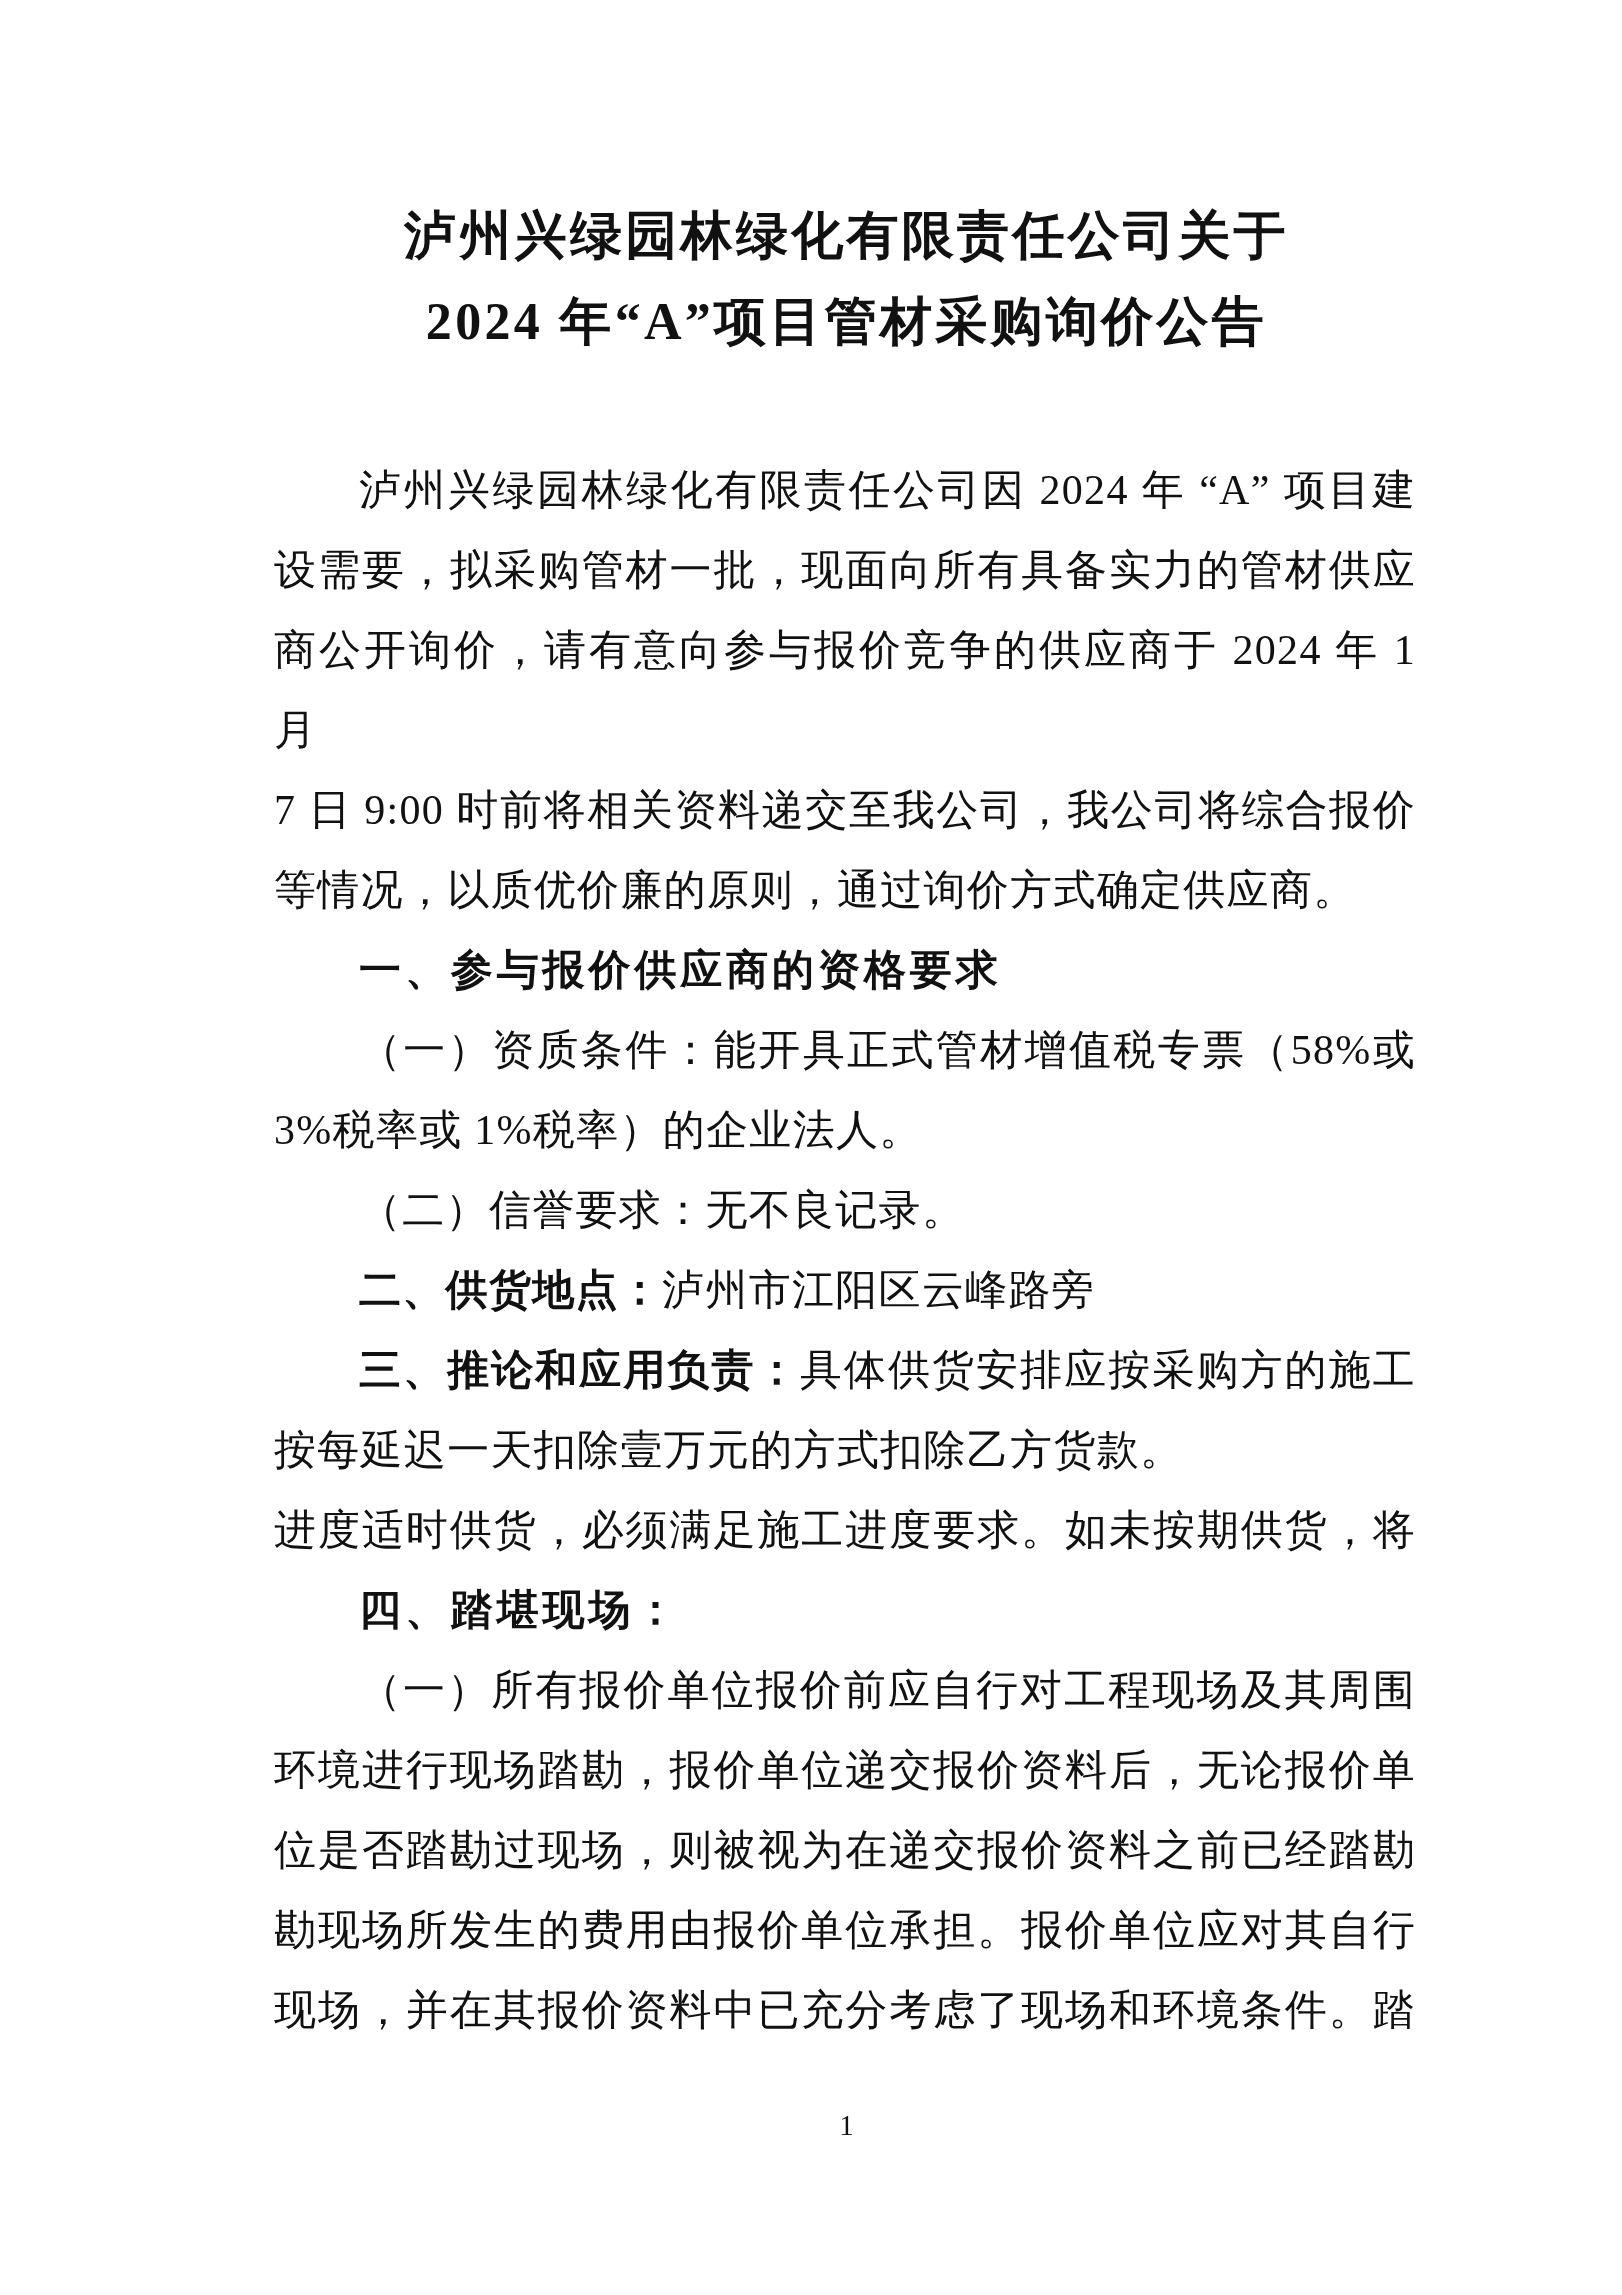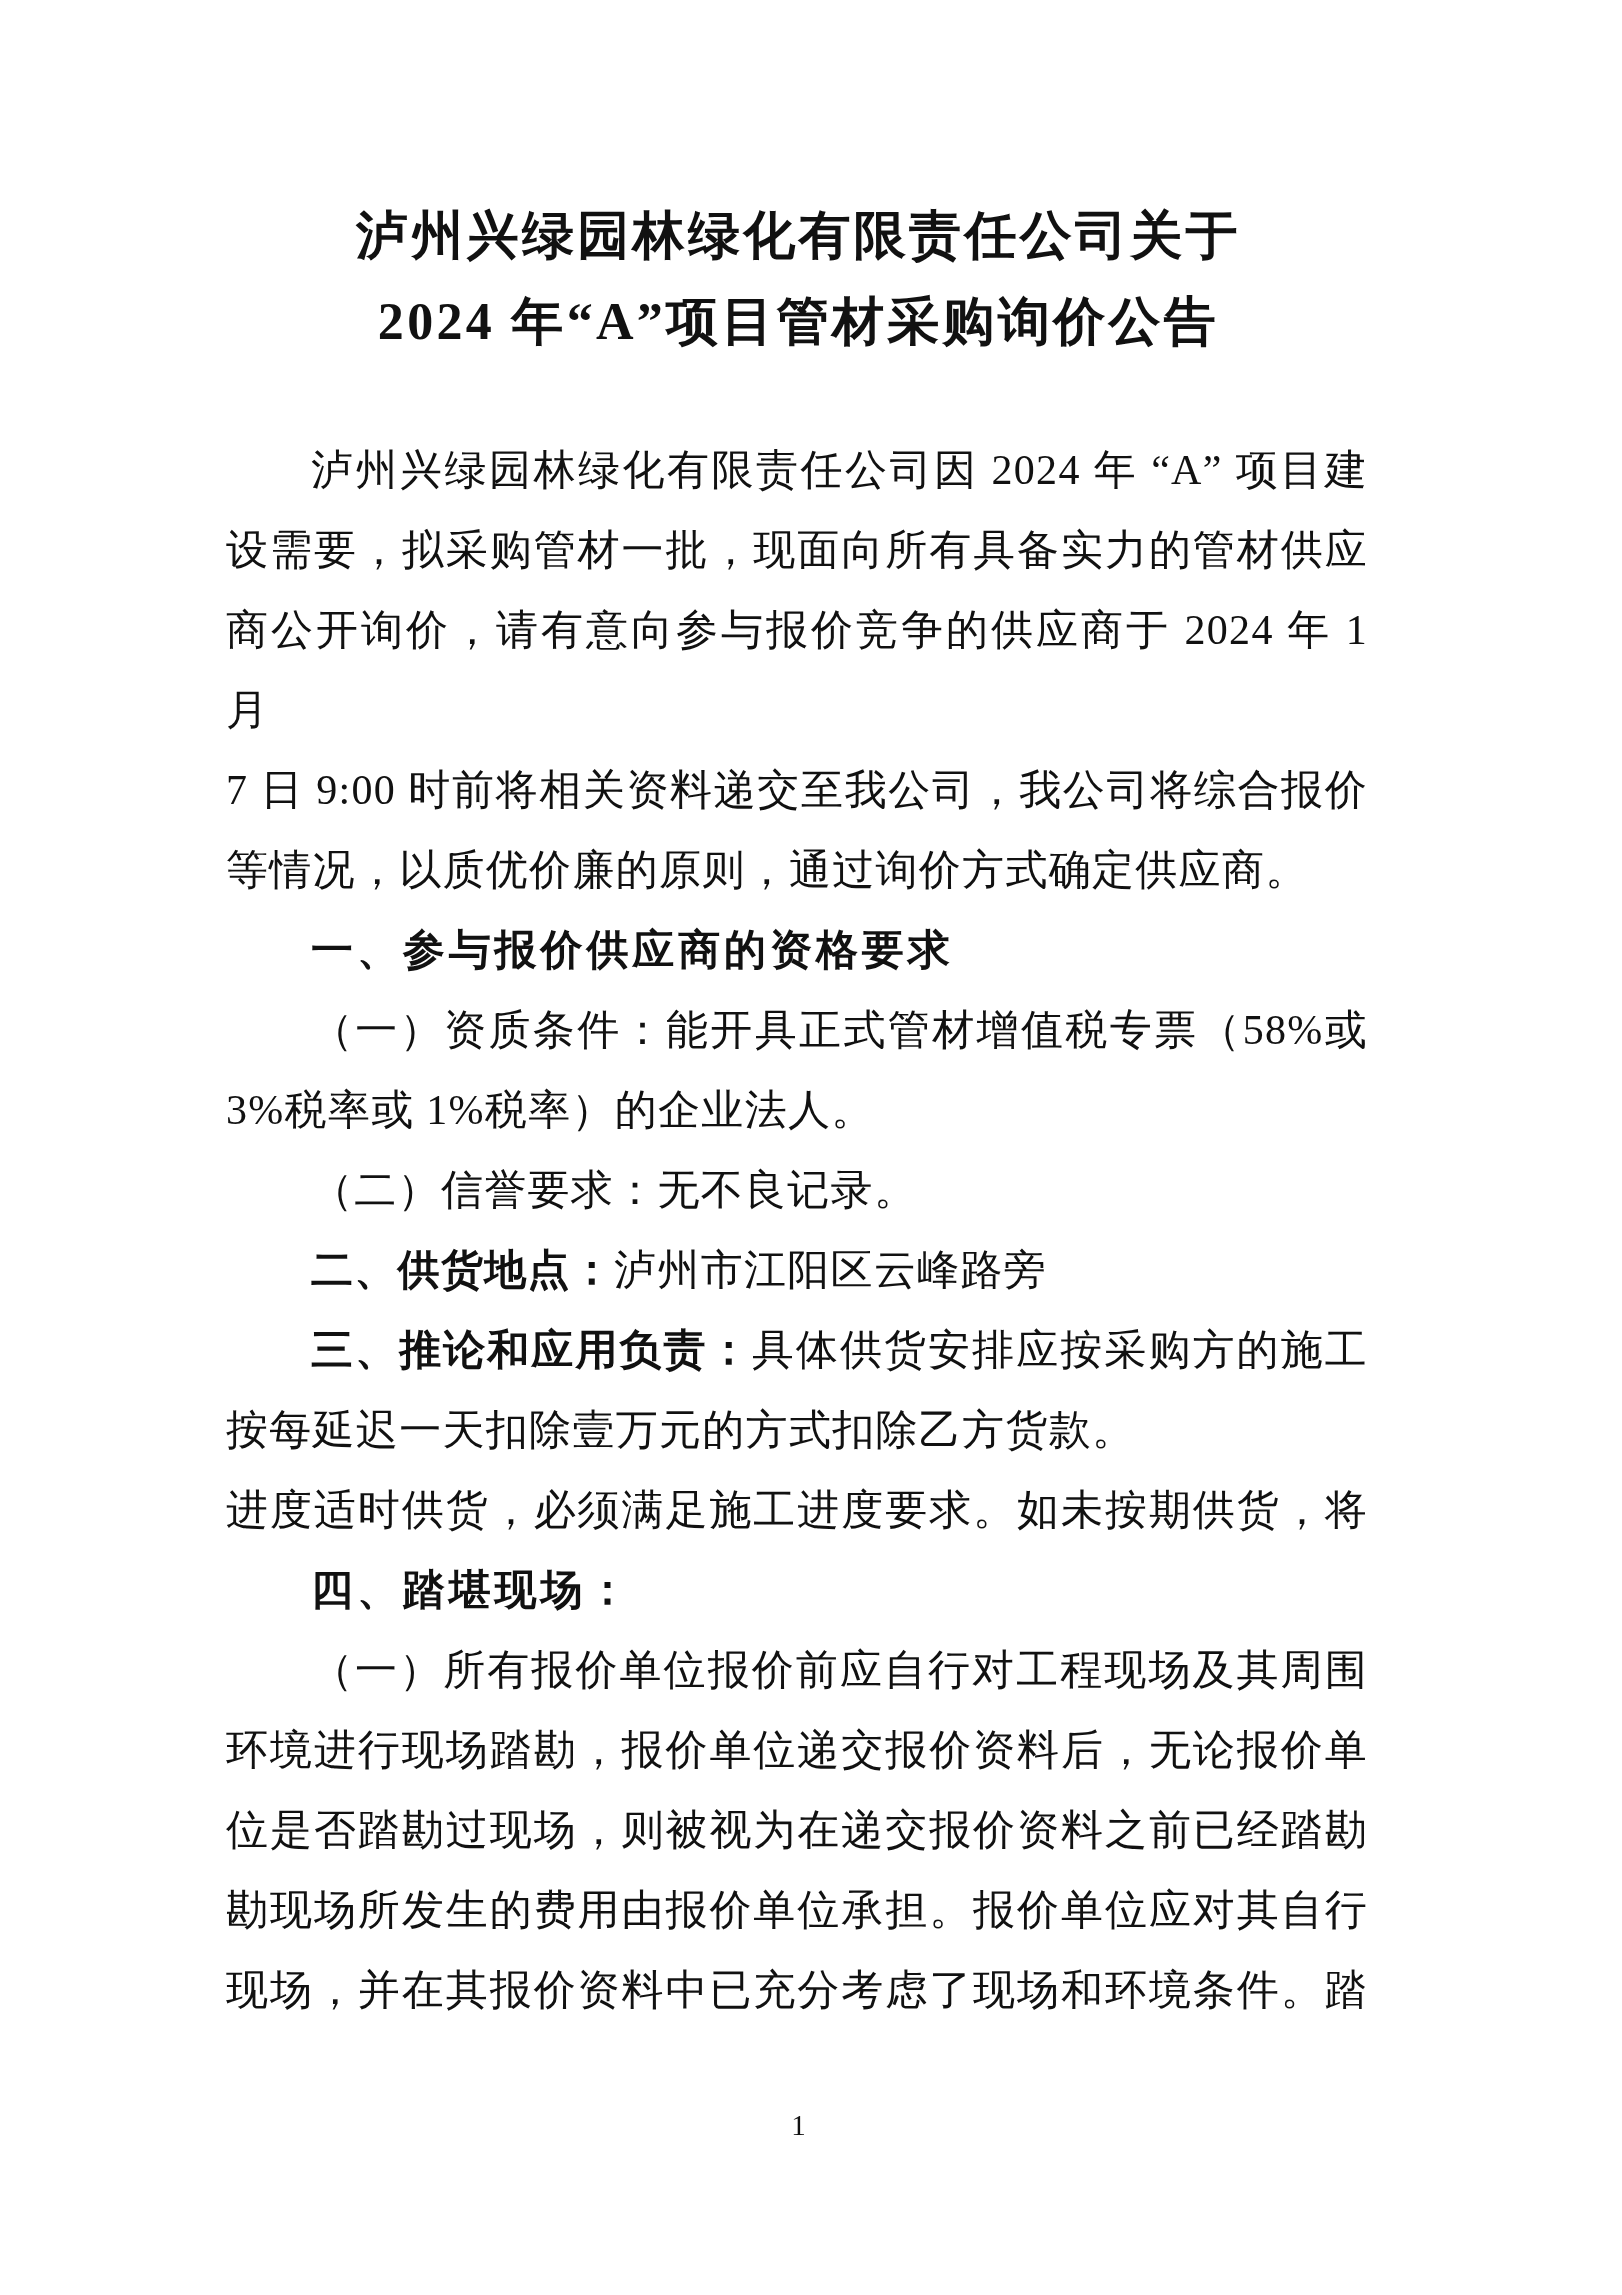--- a/index.html
+++ b/index.html
@@ -12,40 +12,41 @@
     height: 2295px;
     position: relative;
     overflow: hidden;
     font-family: "Liberation Serif", "DejaVu Serif", serif;
     color: #111111;
   }
   .page {
     position: absolute;
     inset: 0;
     background: #ffffff;
+    margin-left: 48px;
   }
   
   .title-block {
     position: absolute;
     top: 193px;
     left: 226px;
     width: 1145px;
     text-align: center;
   }
   .title-line {
     font-size: 52px;
     line-height: 86px;
     font-weight: bold;
     letter-spacing: 3.3px;
     white-space: nowrap;
   }
   
   .body-block {
     position: absolute;
-    top: 430px;
+    top: 450px;
     left: 226px;
     width: 1142px;
   }
   .ln {
     font-size: 42px;
     line-height: 80px;
     letter-spacing: 1.3px;
     text-align: justify;
     text-align-last: justify;
   }

